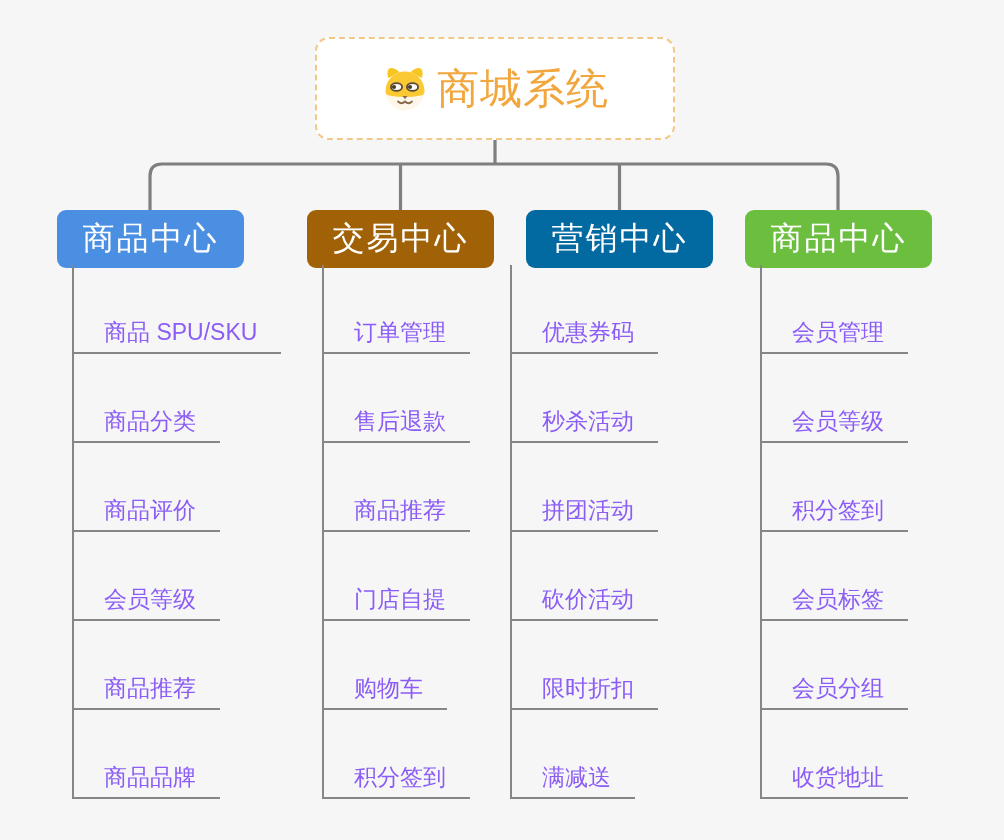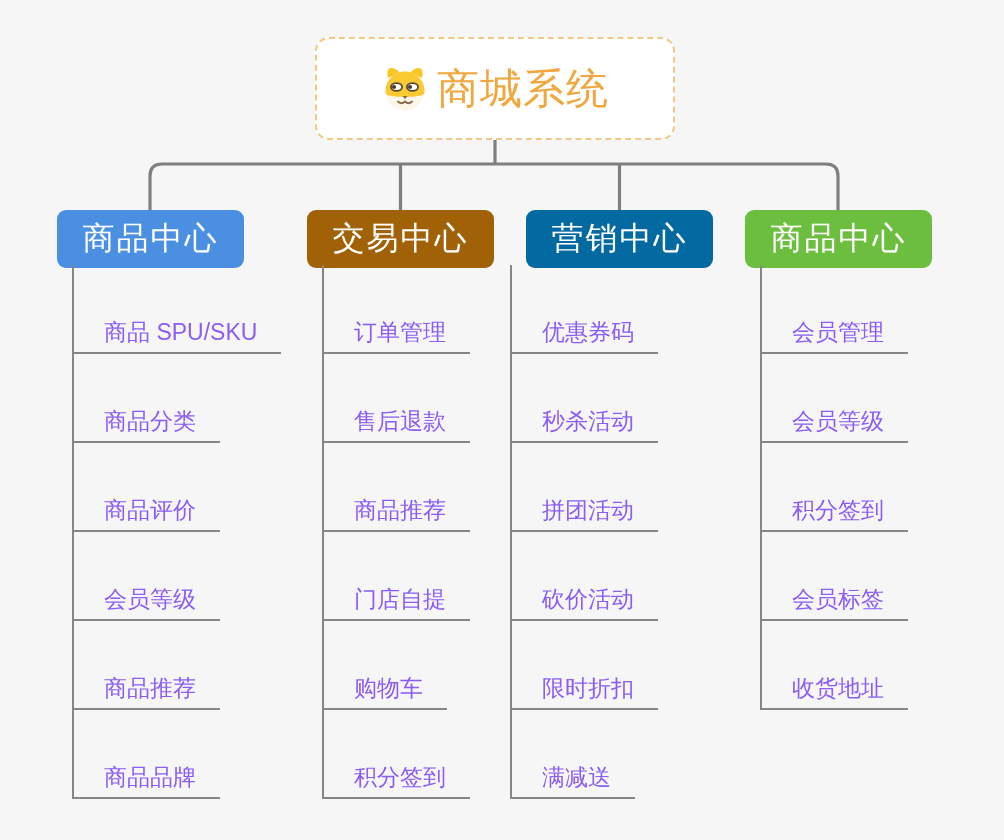--- a/index.html
+++ b/index.html
@@ -148,17 +148,20 @@
     <div class="row">
         <div class="leaf">会员等级</div>
       </div>
     <div class="row">
         <div class="leaf">积分签到</div>
       </div>
     <div class="row">
         <div class="leaf">会员标签</div>
       </div>
     <div class="row">
+        <div class="leaf">会员分组</div>
+      </div>
+    <div class="row">
         <div class="leaf">收货地址</div>
       </div>
   </div>
 
 </div>
 
 </body></html>

